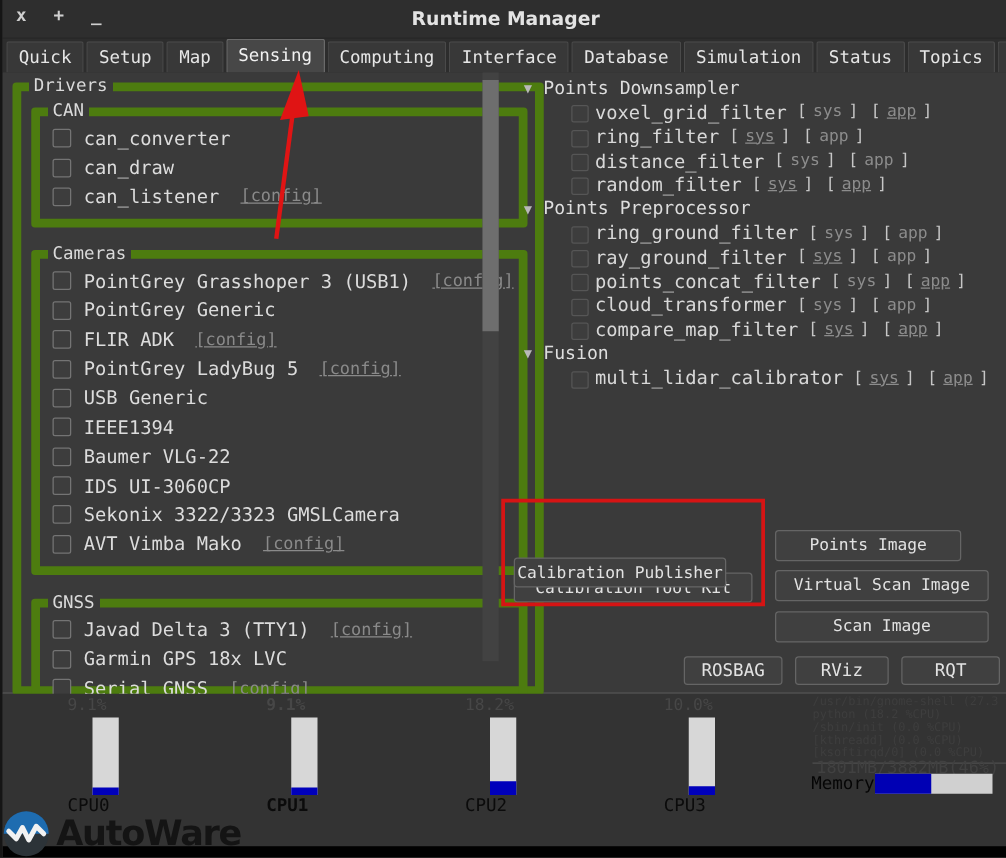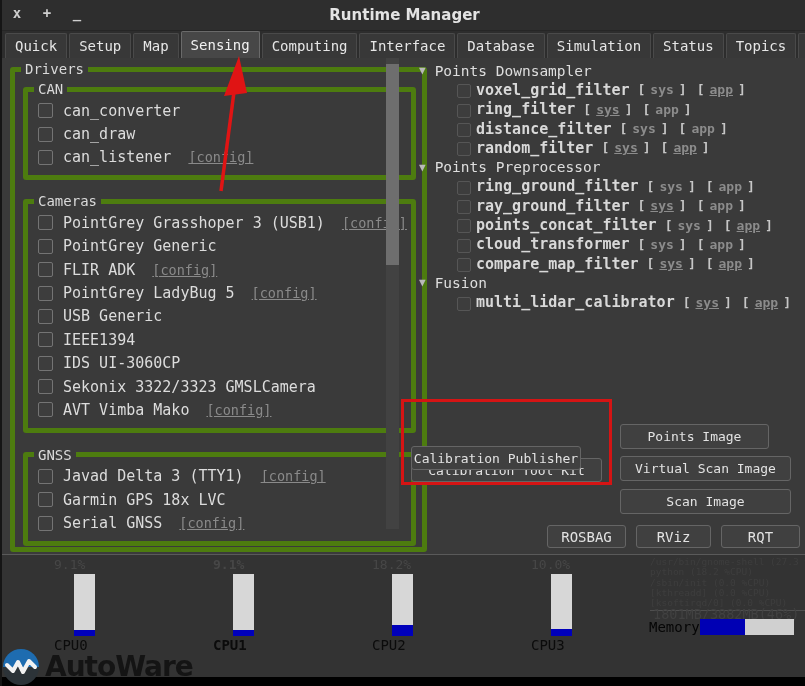--- a/index.html
+++ b/index.html
@@ -12,40 +12,40 @@
   .title{position:absolute;left:0;right:0;top:6px;text-align:center;color:#e3e3e3;
          font-family:"DejaVu Sans",sans-serif;font-weight:bold;font-size:15px;}
   
   .tabbar{position:absolute;left:0;top:31px;width:805px;height:27px;background:#2d2d2d;display:flex;align-items:flex-end;}
   .tab{height:24px;line-height:24px;padding:0 9px;margin-right:2px;background:#383838;color:#e6e6e6;
        font-size:14px;border:1px solid #4a4a4a;border-bottom:none;border-radius:2px 2px 0 0;cursor:default;}
   .tab:first-child{margin-left:3px;}
   .tab.sel{background:#474747;height:26px;line-height:26px;border-color:#6a6a6a;color:#f2f2f2;}
   
   .page{position:absolute;left:0;top:58px;width:805px;height:496px;background:#3a3a3a;border-bottom:1px solid #5a5a5a;}
-  fieldset{border:5px solid #4d7c0f;border-radius:3px;margin:0;padding:2px 4px 4px 4px;}
+  fieldset{border:7px solid #4d7c0f;border-radius:3px;margin:0;padding:2px 4px 4px 4px;}
   legend{padding:0 4px;margin-left:2px;font-size:14px;color:#dadada;}
   .fsDrivers{position:absolute;left:8px;top:3px;width:358px;height:475px;}
   .fsCAN{margin:2px 2px 0 4px;padding-bottom:6px;}
   .fsCameras{margin:13px 2px 0 4px;padding-bottom:6px;}
   .fsGNSS{margin:14px 2px 0 4px;padding-bottom:6px;}
   .drow{display:flex;align-items:center;height:23.4px;padding-left:6px;}
   .cb{width:13px;height:13px;border:1px solid #747474;border-radius:2px;background:#3d3d3d;margin-right:10px;flex:none;}
   .dlabel{color:#dcdcdc;font-size:15px;white-space:nowrap;}
   .cfg{color:#8a8a8a;font-size:13.5px;text-decoration:underline;margin-left:17px;cursor:pointer;}
   
   .sbar{position:absolute;left:384px;top:0px;width:13px;height:471px;background:#424242;}
   .sthumb{position:absolute;left:0;top:6px;width:13px;height:201px;background:#6e6e6e;}
   
   .tree{position:absolute;left:404px;top:3px;width:400px;}
   .trow{height:19.3px;display:flex;align-items:center;white-space:nowrap;}
   .tsec{padding-left:13px;}
   .tri{color:#b9b9b9;font-size:11px;margin-right:9px;}
   .tseclabel{color:#dedede;font-size:14.5px;}
-  .tleaf{padding-left:51px;font-weight:bold;}
+  .tleaf{padding-left:51px;}
   .tcb{width:12px;height:12px;border:1px solid #565656;border-radius:2px;background:#3d3d3d;margin-right:5px;flex:none;align-self:flex-start;margin-top:4px;}
   .tname{color:#d8d8d8;font-size:15px;}
   .lkgrp{margin-left:8px;font-size:13px;}
   .br{color:#c6c6c6;}
   .br.l{margin-right:5px;}
   .br.r{margin-left:5px;}
   .lk{color:#8c8c8c;text-decoration:none;cursor:default;}
   .lk.u{text-decoration:underline;cursor:pointer;}
   .gap{display:inline-block;width:10px;}
   
@@ -156,20 +156,24 @@
         <div class="drow">
           <span class="cb"></span>
           <span class="dlabel">USB Generic</span>
         </div>
         <div class="drow">
           <span class="cb"></span>
           <span class="dlabel">IEEE1394</span>
         </div>
         <div class="drow">
           <span class="cb"></span>
+          <span class="dlabel">Baumer VLG-22</span>
+        </div>
+        <div class="drow">
+          <span class="cb"></span>
           <span class="dlabel">IDS UI-3060CP</span>
         </div>
         <div class="drow">
           <span class="cb"></span>
           <span class="dlabel">Sekonix 3322/3323 GMSLCamera</span>
         </div>
         <div class="drow">
           <span class="cb"></span>
           <span class="dlabel">AVT Vimba Mako</span>
           <a class="cfg">[config]</a>

